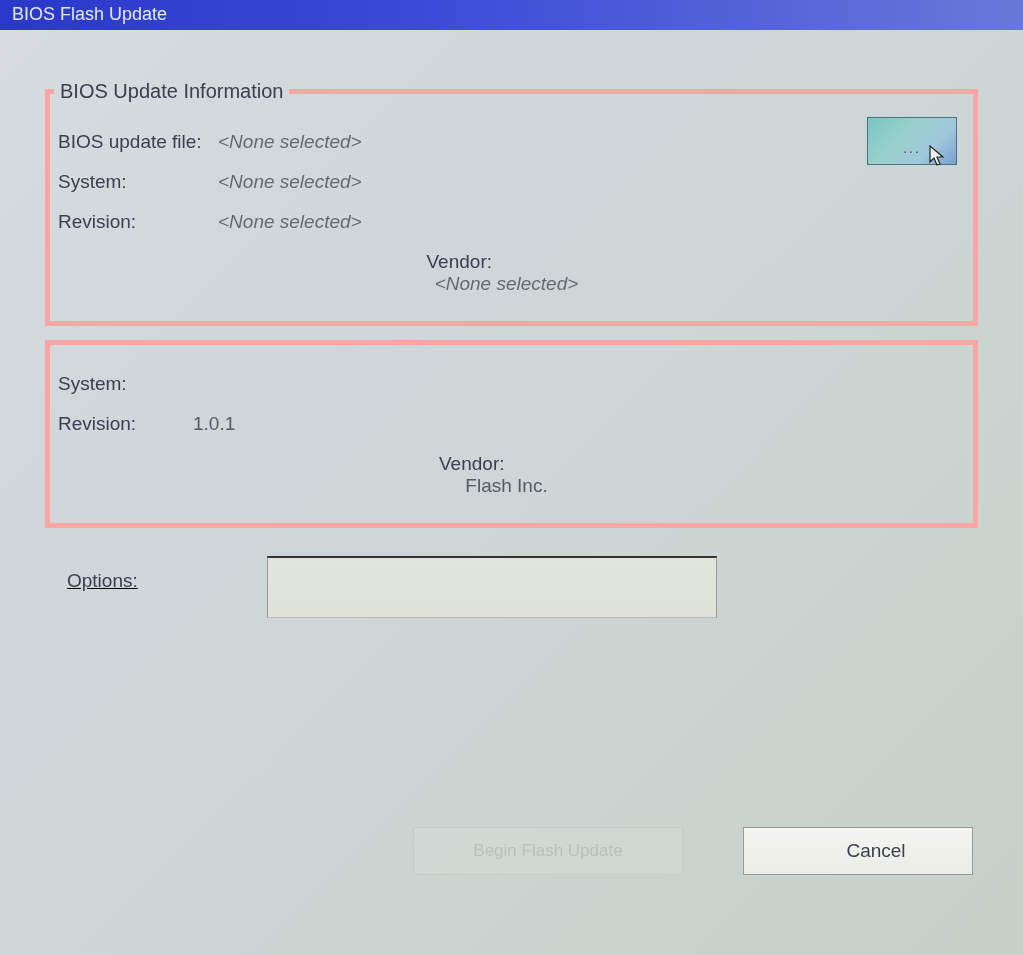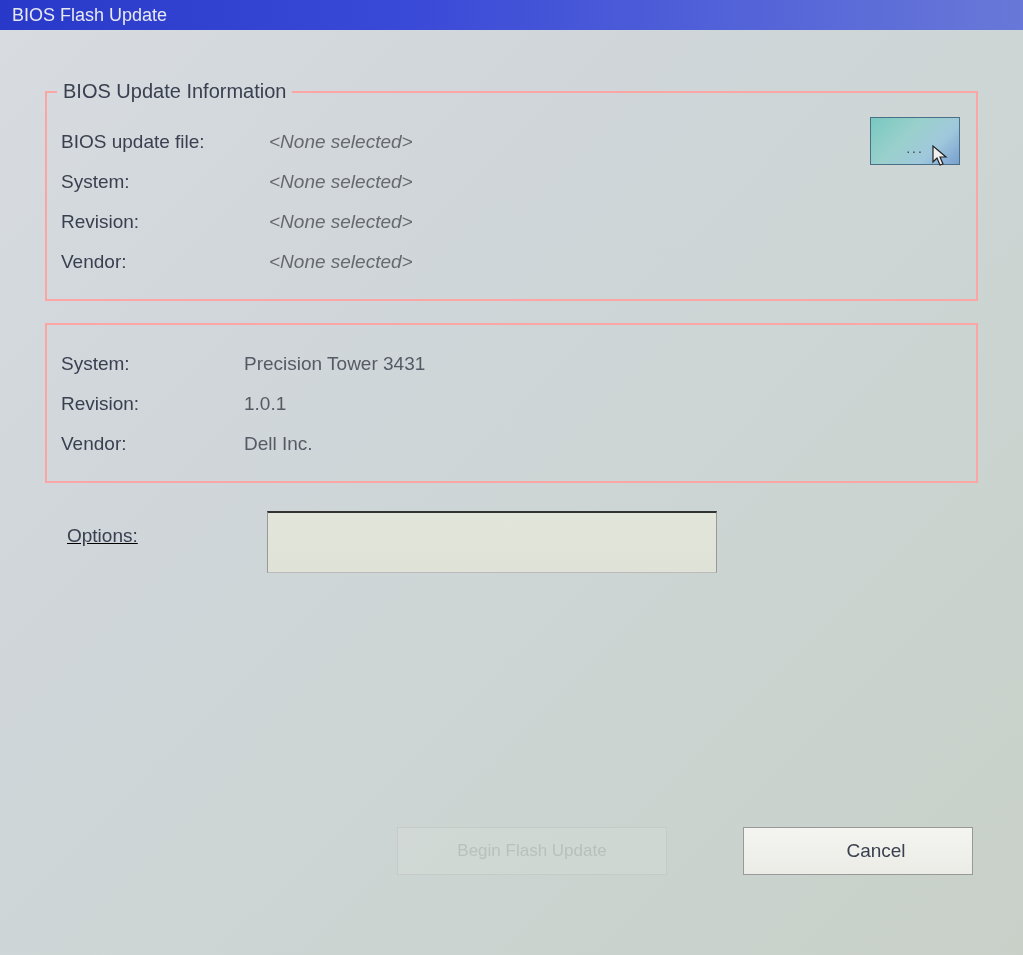--- a/index.html
+++ b/index.html
@@ -17,55 +17,55 @@
       position: relative;
     }
 
     .titlebar {
       background: linear-gradient(90deg, #2838c8 0%, #3a4ad8 40%, #6878d8 100%);
       height: 30px;
       padding: 4px 12px;
       color: #e8e8f0;
       font-size: 18px;
       display: flex;
-      align-items: center;
+      align-items: flex-start;
     }
 
     .content {
       padding: 50px 45px 30px 45px;
     }
 
     fieldset {
-      border: 2px solid #fca5a5;
-      padding: 20px 18px 22px 14px;
-      margin-bottom: 22px;
+      border: 5px solid #fca5a5;
+      padding: 20px 18px 22px 8px;
+      margin-bottom: 14px;
       position: relative;
     }
 
     legend {
       padding: 0 6px;
       font-size: 20px;
       color: #3a4050;
       margin-left: -4px;
     }
 
     .row {
       display: flex;
       align-items: center;
       margin-top: 18px;
       margin-bottom: 18px;
-      gap: 48px;
     }
 
     .row:first-of-type {
       margin-top: 8px;
     }
 
     .row:last-of-type {
       margin-bottom: 4px;
+      flex-direction: column;
     }
 
     .label {
       width: 160px;
       flex-shrink: 0;
       font-size: 19px;
       color: #3a4050;
     }
 
     .value {
@@ -129,21 +129,21 @@
       border-bottom: 1px solid #bbb;
     }
 
     .button-row {
       position: absolute;
       bottom: 80px;
       right: 50px;
       left: 50px;
       display: flex;
       justify-content: flex-end;
-      gap: 76px;
+      gap: 60px;
       align-items: center;
     }
 
     .ghost-btn {
       width: 270px;
       height: 48px;
       border: 1px solid rgba(190,195,190,0.6);
       background: rgba(220,224,218,0.3);
       color: rgba(120,125,120,0.25);
       font-size: 17px;
@@ -207,31 +207,30 @@
     <div class="row">
       <div class="label">Vendor:</div>
       <div class="value-none">&lt;None selected&gt;</div>
     </div>
   </fieldset>
 
   <fieldset>
 
     <div class="row">
       <div class="label" style="width:135px">System:</div>
-      <div class="value">Precision Tower 3431</div>
     </div>
 
     <div class="row">
       <div class="label" style="width:135px">Revision:</div>
       <div class="value">1.0.1</div>
     </div>
 
     <div class="row">
       <div class="label" style="width:135px">Vendor:</div>
-      <div class="value">Dell Inc.</div>
+      <div class="value">Flash Inc.</div>
     </div>
   </fieldset>
 
   <div class="options-row">
     <div class="options-label">Options:</div>
     <div class="options-field"></div>
   </div>
 
 </div>
 

